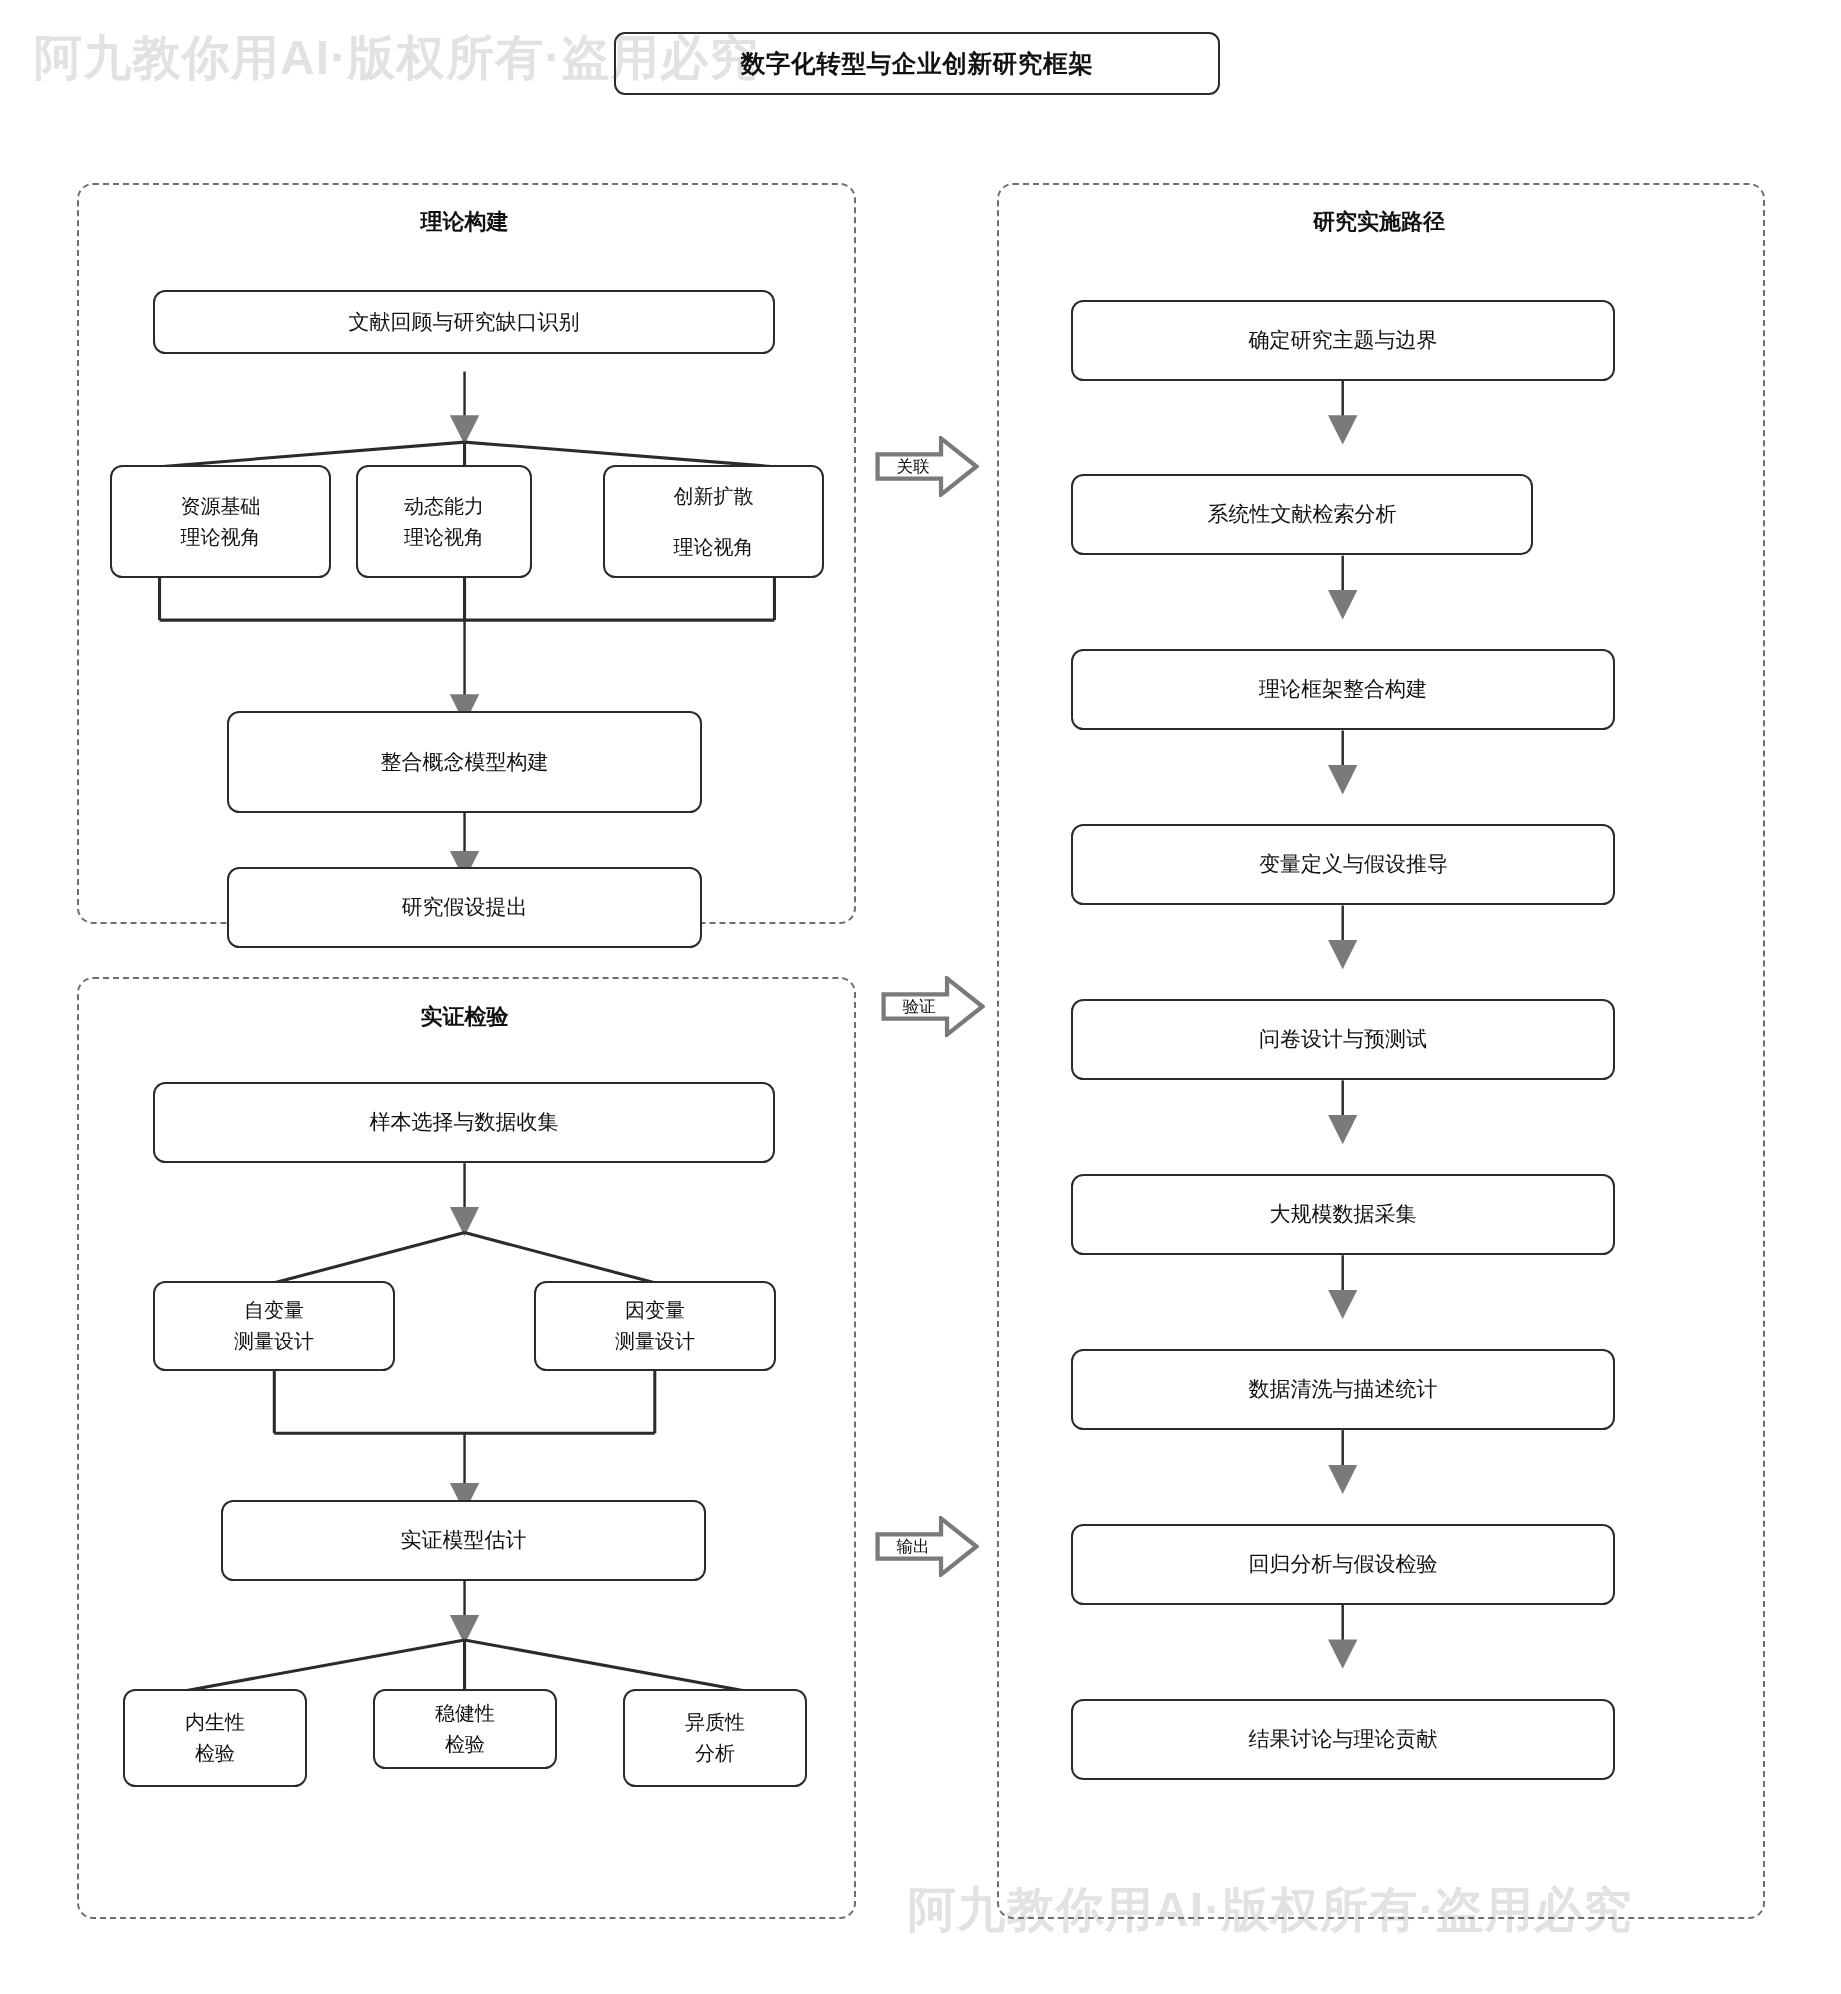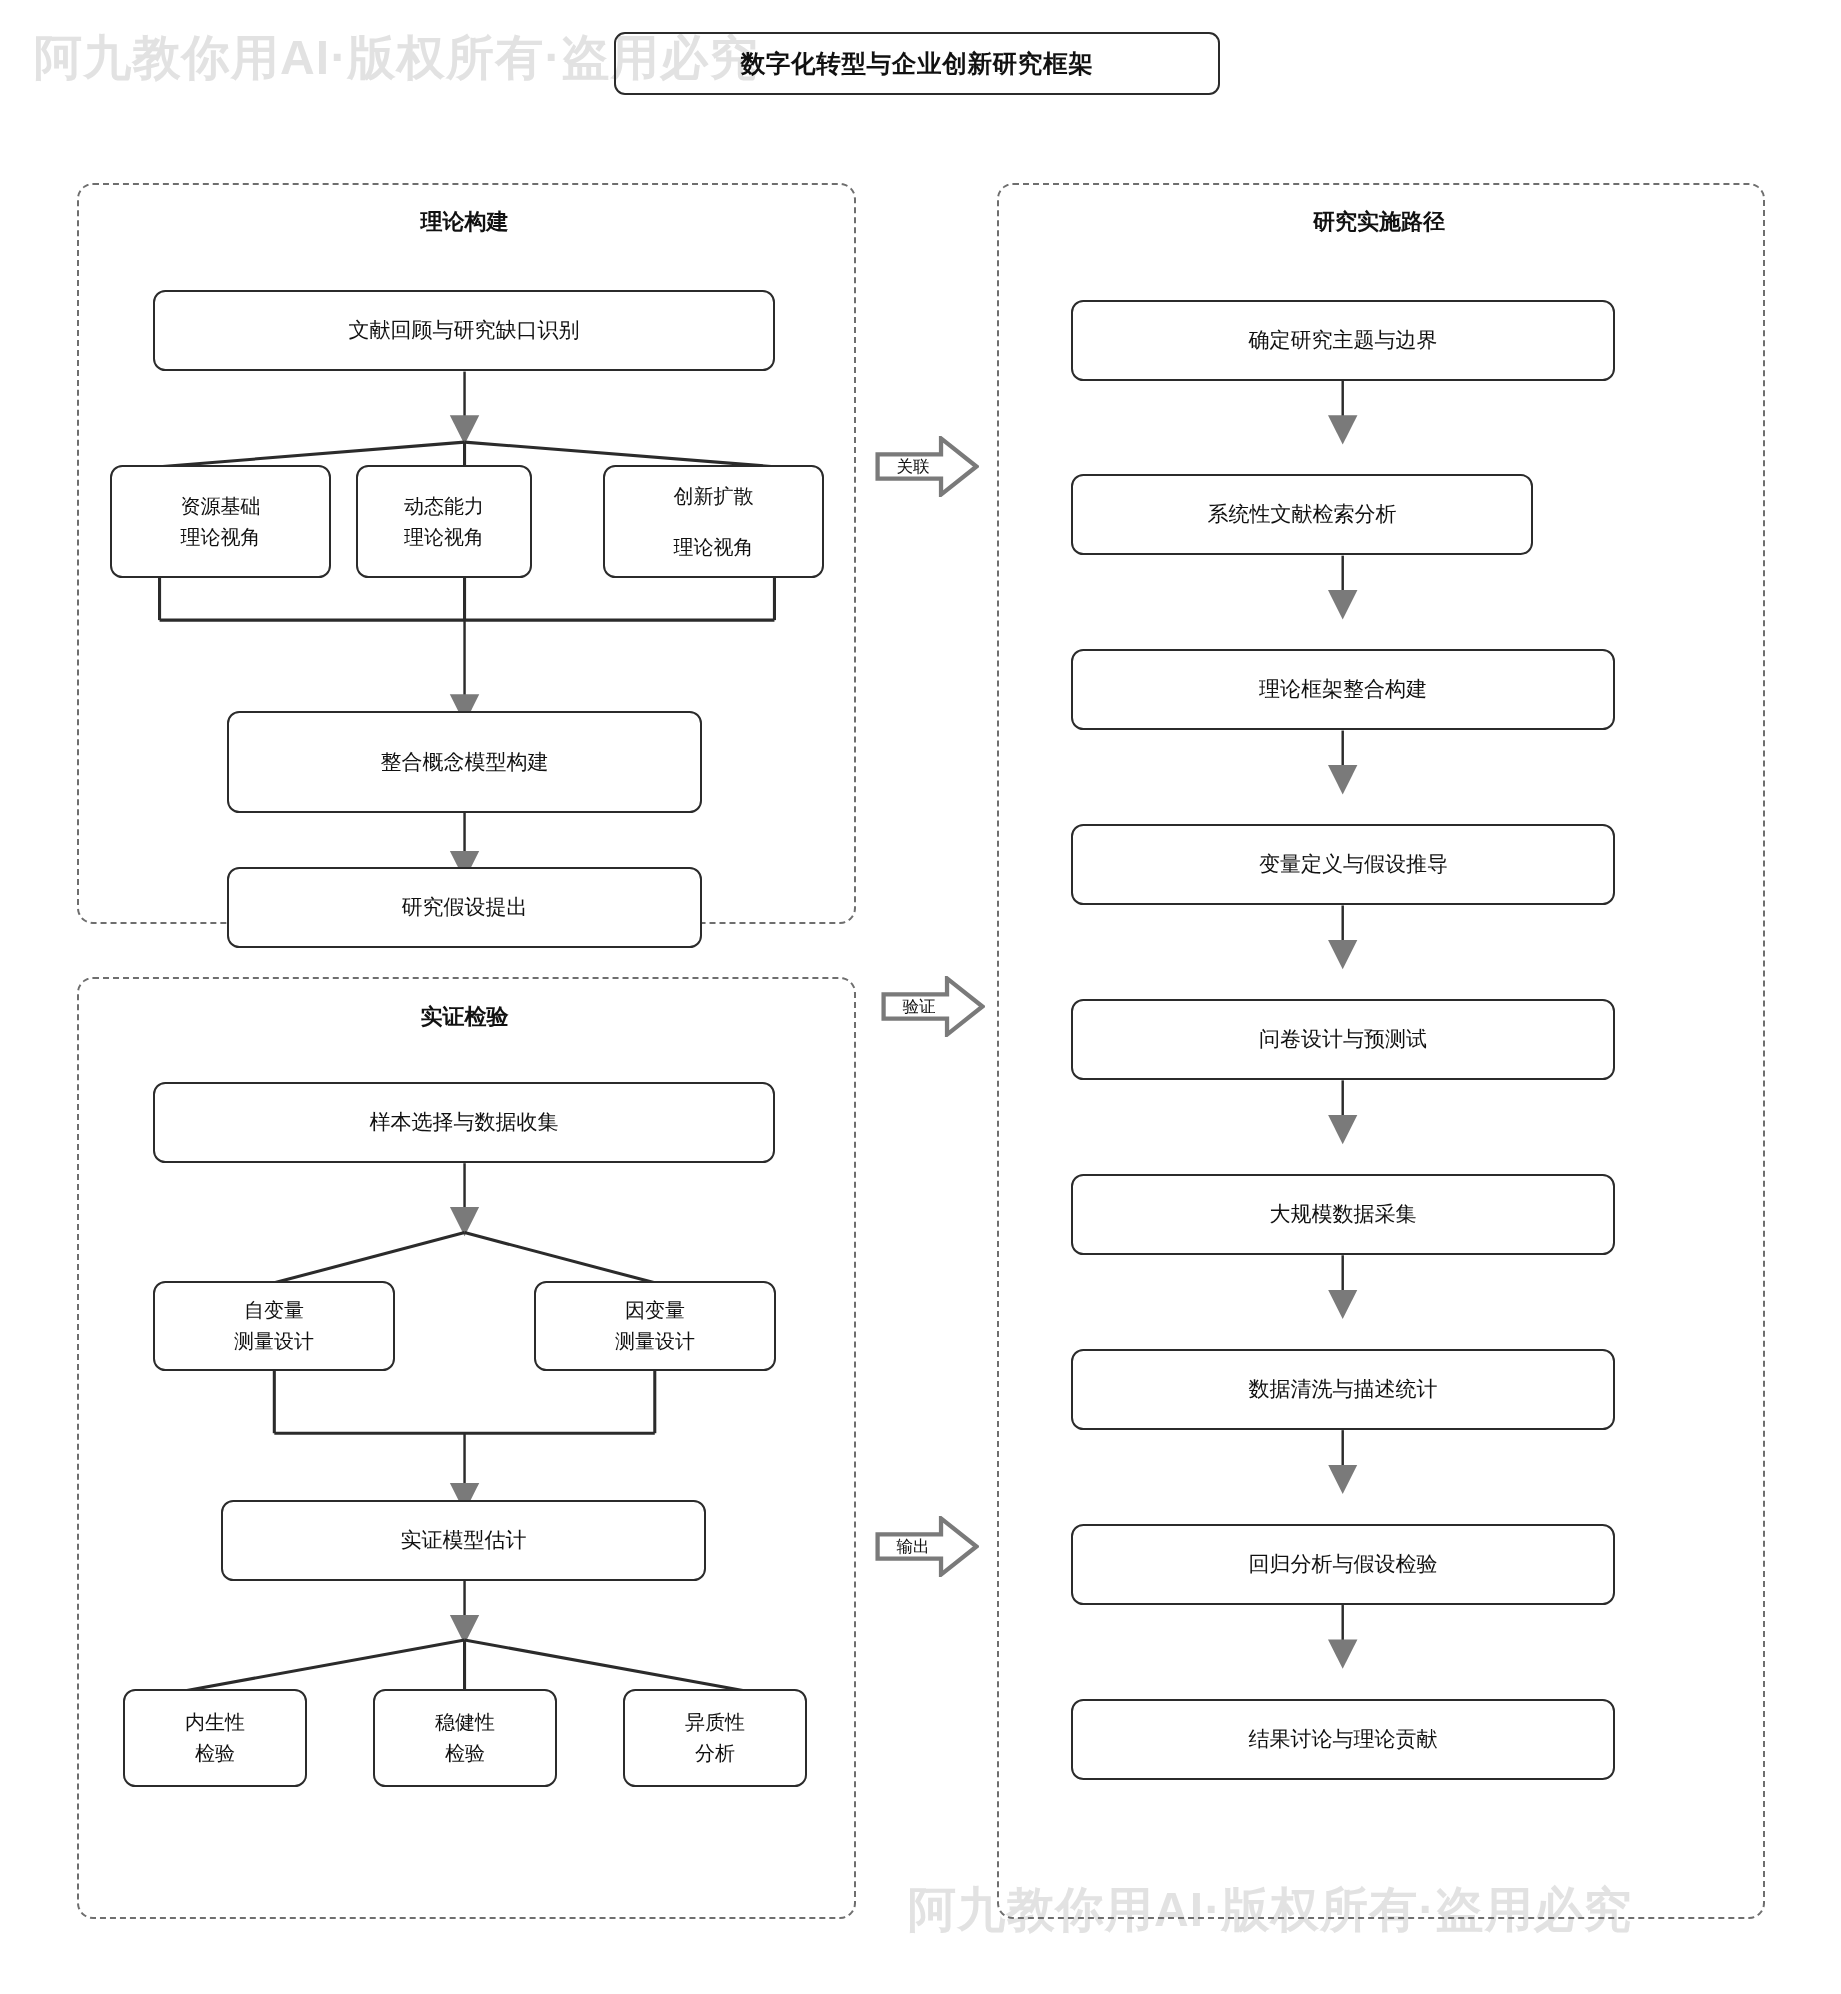--- a/index.html
+++ b/index.html
@@ -94,21 +94,21 @@
   <path d="M2188,1475 L2188,1555" stroke="#2b2b2b" stroke-width="4" fill="none" marker-end="url(#ah)"></path>
   <path d="M2188,1760 L2188,1840" stroke="#2b2b2b" stroke-width="4" fill="none" marker-end="url(#ah)"></path>
   <path d="M2188,2045 L2188,2125" stroke="#2b2b2b" stroke-width="4" fill="none" marker-end="url(#ah)"></path>
   <path d="M2188,2330 L2188,2410" stroke="#2b2b2b" stroke-width="4" fill="none" marker-end="url(#ah)"></path>
   <path d="M2188,2615 L2188,2695" stroke="#2b2b2b" stroke-width="4" fill="none" marker-end="url(#ah)"></path>
 </svg>
 
 <div class="panel" id="panel-theory"></div>
 <div class="panel-title" style="top:207px;left:77px;width:775px;">理论构建</div>
 
-<div class="node" style="left:153px;top:290px;width:622px;height:81px;">
+<div class="node" style="left:153px;top:290px;width:622px;height:64px;">
   <div class="ln">文献回顾与研究缺口识别</div>
 </div>
 
 <div class="node two" style="left:110px;top:465px;width:221px;height:113px;">
   <div class="ln">资源基础</div>
   <div class="ln">理论视角</div>
 </div>
 
 <div class="node two" style="left:356px;top:465px;width:176px;height:113px;">
   <div class="ln">动态能力</div>
@@ -147,21 +147,21 @@
 
 <div class="node" style="left:221px;top:1500px;width:485px;height:81px;">
   <div class="ln">实证模型估计</div>
 </div>
 
 <div class="node two" style="left:123px;top:1689px;width:184px;height:98px;">
   <div class="ln">内生性</div>
   <div class="ln">检验</div>
 </div>
 
-<div class="node two" style="left:373px;top:1689px;width:184px;height:98px;">
+<div class="node two" style="left:373px;top:1689px;width:184px;height:80px;">
   <div class="ln">稳健性</div>
   <div class="ln">检验</div>
 </div>
 
 <div class="node two" style="left:623px;top:1689px;width:184px;height:98px;">
   <div class="ln">异质性</div>
   <div class="ln">分析</div>
 </div>
 
 <div class="panel" id="panel-path"></div>

